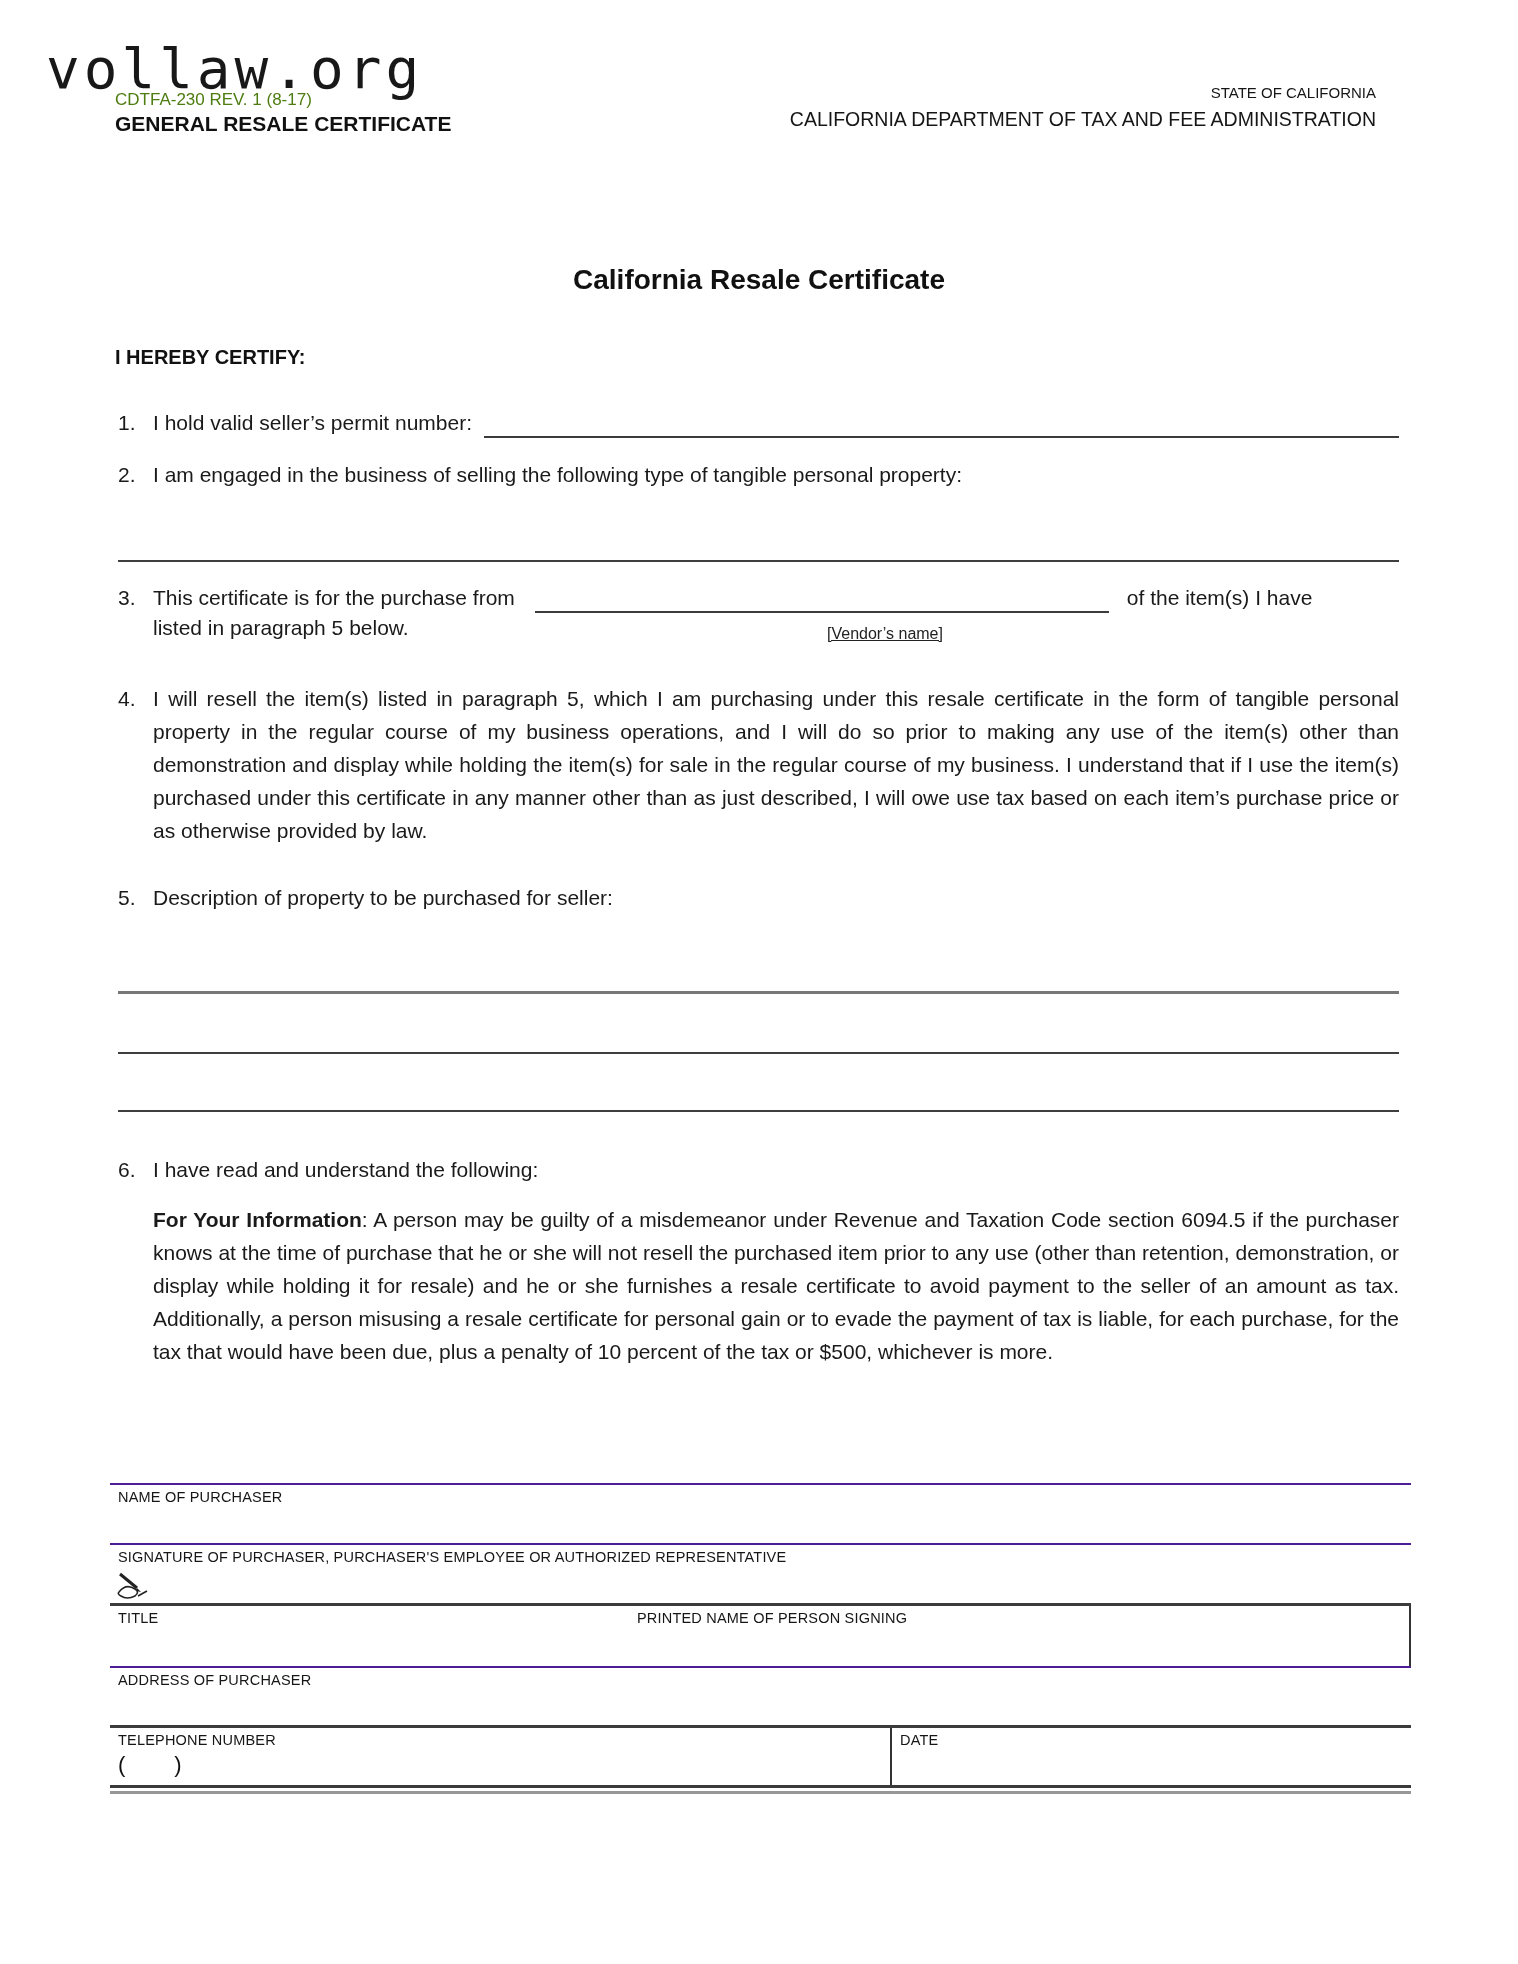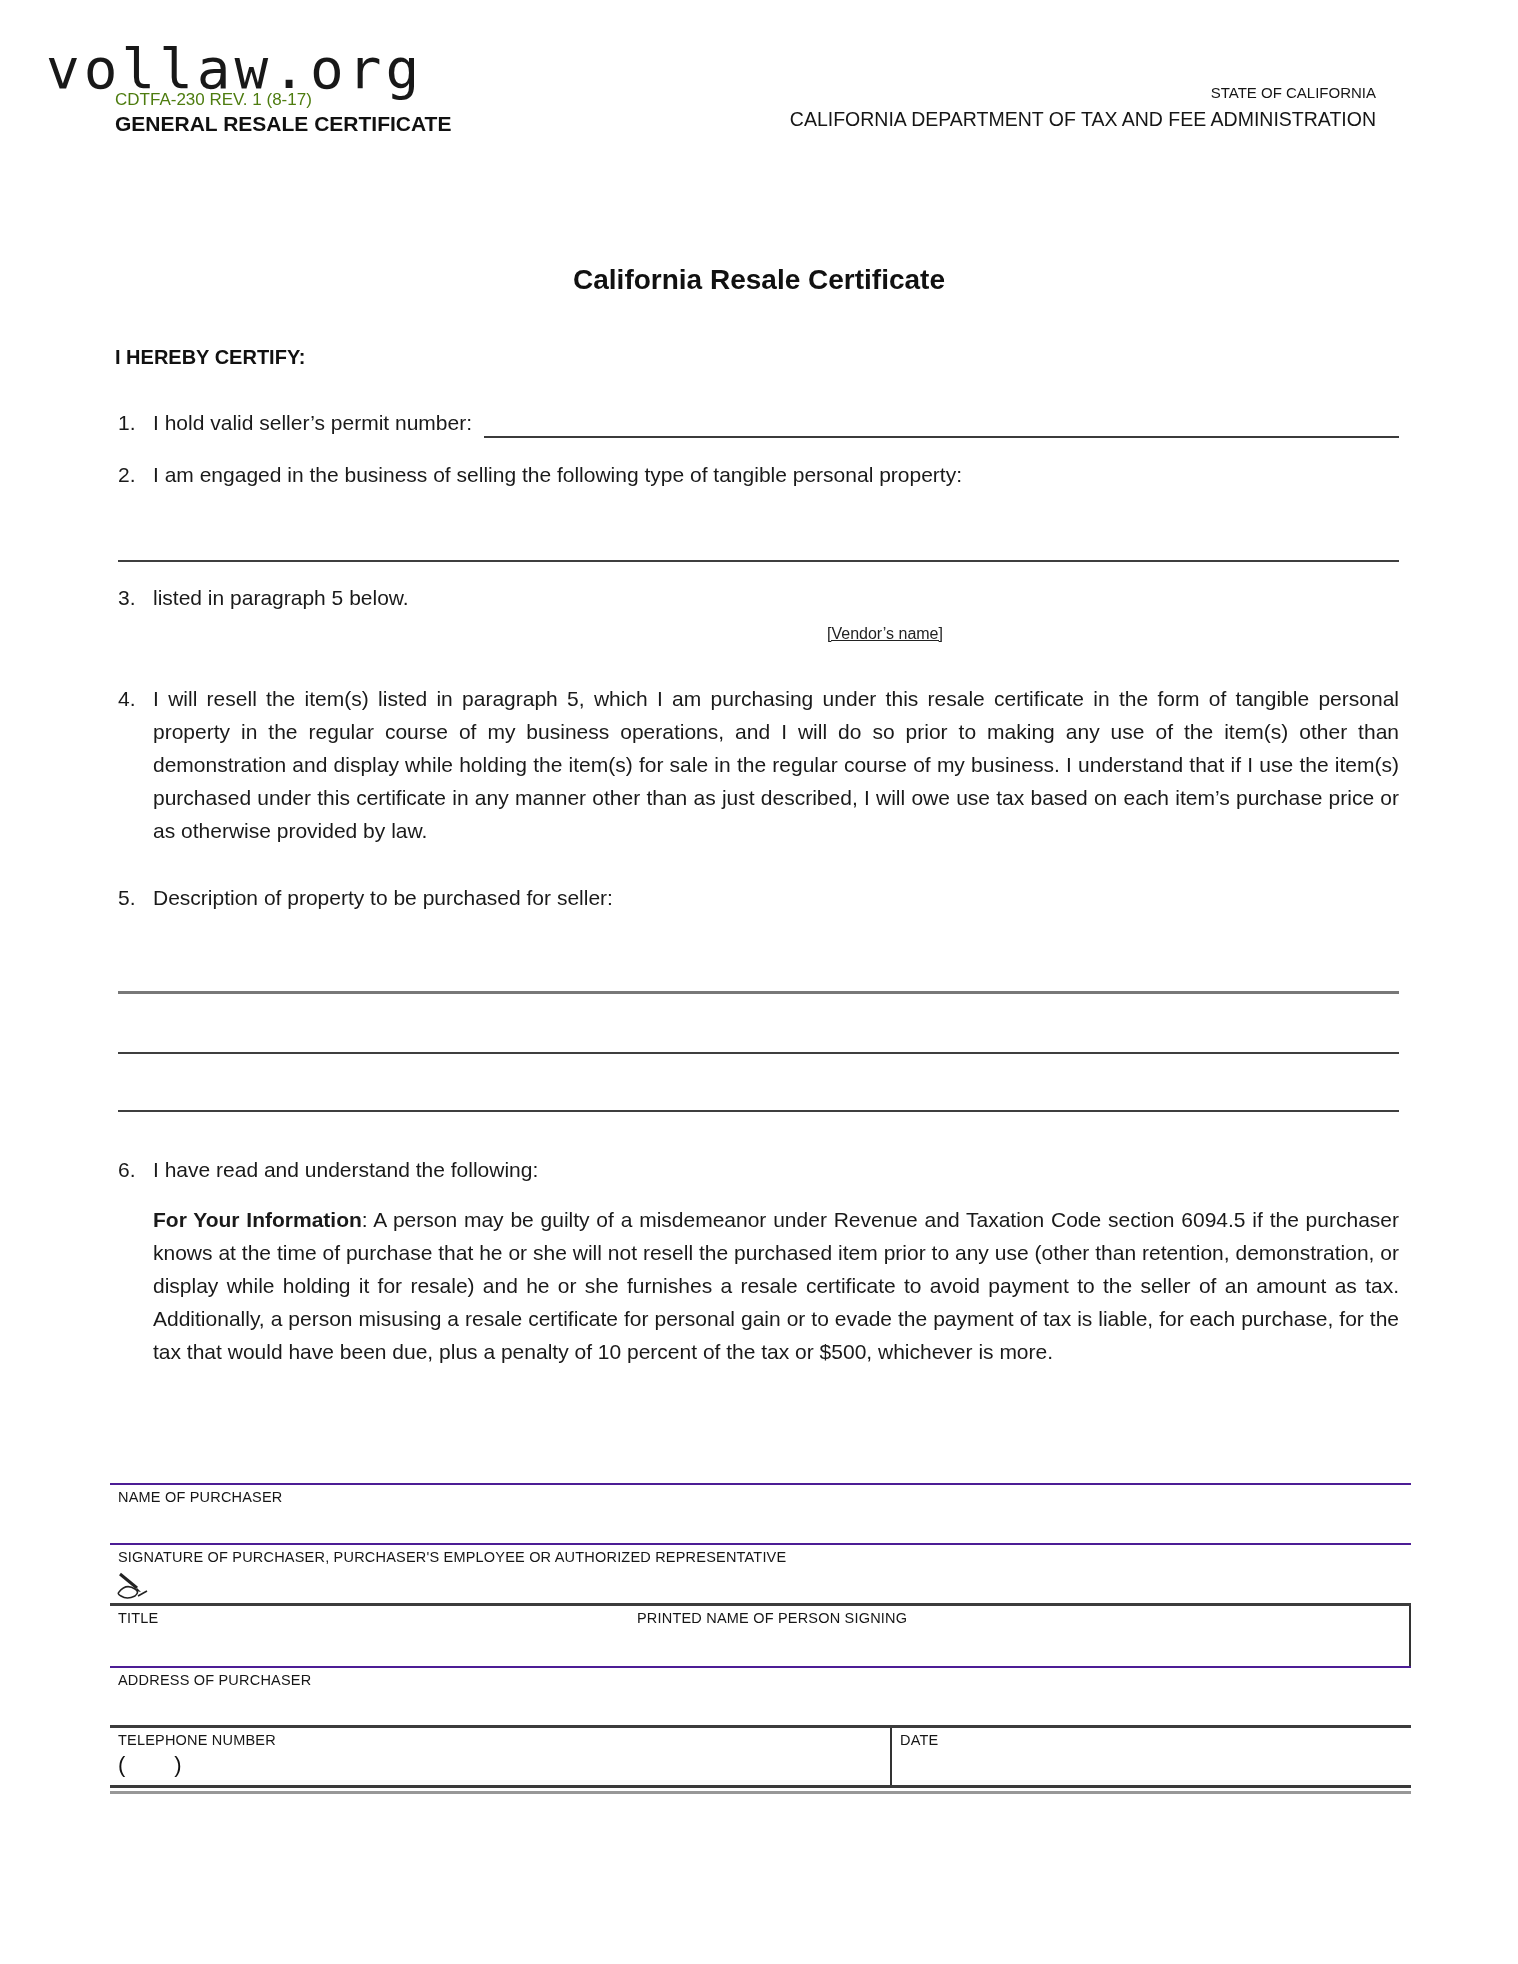--- a/index.html
+++ b/index.html
@@ -77,20 +77,25 @@
 
   <div class="item" style="top:460px;">
     <span class="num">2.</span>
     <div class="content">I am engaged in the business of selling the following type of tangible personal property:</div>
   </div>
   <div class="hline" style="top:560px;"></div>
 
   <div class="item" style="top:583px;">
     <span class="num">3.</span>
     <div class="content" style="position:relative;">
+      <div class="flexline">
+        <span>This certificate is for the purchase from</span>
+        <span class="blankline" style="flex:0 0 574px;margin:0 18px 0 20px;"></span>
+        <span>of the item(s) I have</span>
+      </div>
       <div>listed in paragraph 5 below.</div>
       <div class="vendor-caption">[Vendor’s name]</div>
     </div>
   </div>
 
   <div class="item" style="top:682px;">
     <span class="num" style="line-height:33px;">4.</span>
     <div class="content para">I will resell the item(s) listed in paragraph 5, which I am purchasing under this resale certificate in the form of tangible personal property in the regular course of my business operations, and I will do so prior to making any use of the item(s) other than demonstration and display while holding the item(s) for sale in the regular course of my business.  I understand that if I use the item(s) purchased under this certificate in any manner other than as just described, I will owe use tax based on each item’s purchase price or as otherwise provided by law.</div>
   </div>
 

